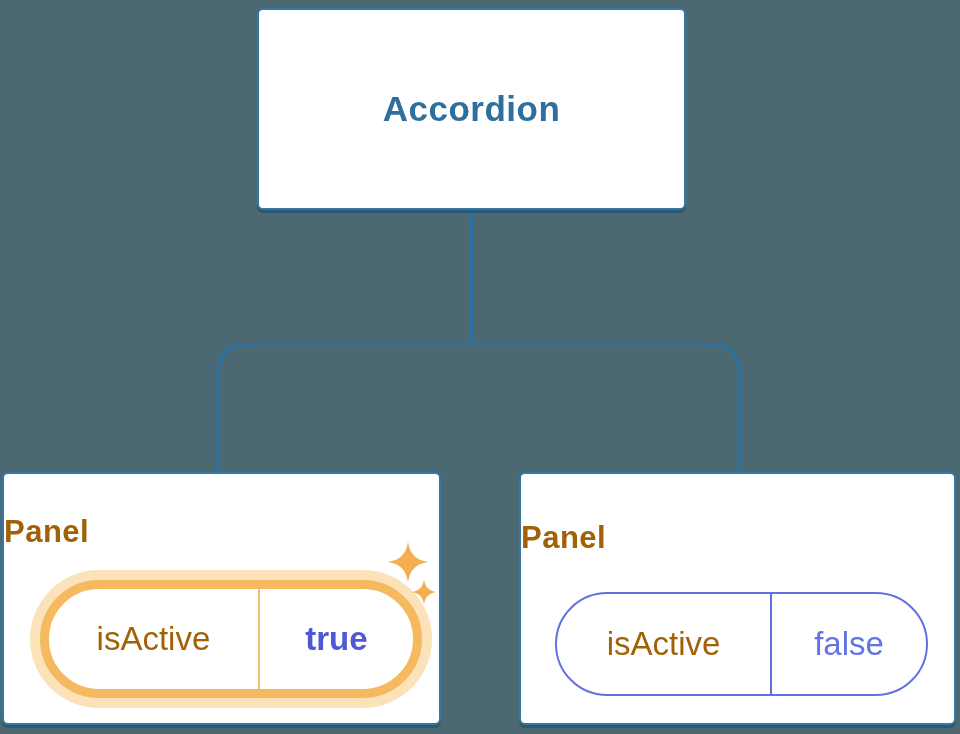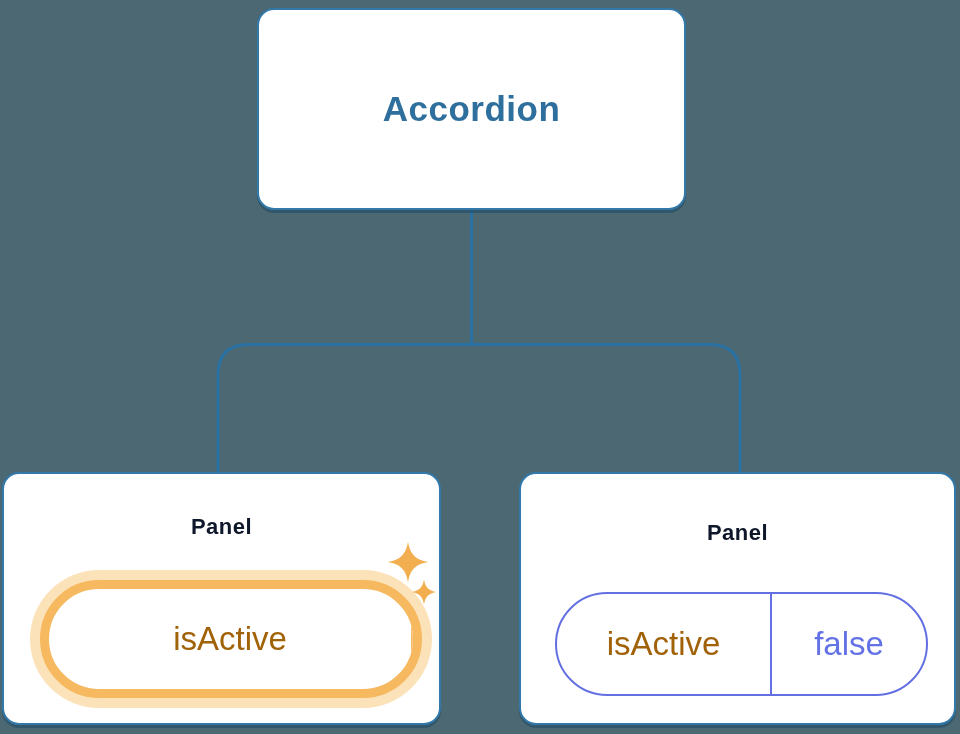--- a/index.html
+++ b/index.html
@@ -18,21 +18,21 @@
   .connectors {
     position: absolute;
     left: 0; top: 0;
     width: 960px; height: 734px;
     z-index: 0;
   }
   .node {
     position: absolute;
     background: #ffffff;
     border: 2.5px solid #3279A9;
-    border-radius: 17px;
+    border-radius: 6px;
     box-shadow: 0 3px 0 rgba(21, 66, 98, 0.45);
     box-sizing: border-box;
     z-index: 1;
   }
   .node-root {
     left: 257px; top: 8px;
     width: 429px; height: 202px;
     display: flex;
     align-items: center;
     justify-content: center;
@@ -41,24 +41,24 @@
     font-size: 35px;
     font-weight: 600;
     color: #2E6F9E;
     letter-spacing: 0.5px;
   }
   .node-panel-left  { left: 2px;   top: 472px; width: 439px; height: 253px; }
   .node-panel-right { left: 519px; top: 472px; width: 437px; height: 253px; }
   .panel-title {
     position: absolute;
     left: 0; right: 0;
-    text-align: center;
-    font-size: 22px;
+    text-align: left;
+    font-size: 31px;
     font-weight: 600;
-    color: #0f172a;
+    color: #a16207;
     letter-spacing: 0.5px;
   }
   .panel-title-left  { top: 40px; }
   .panel-title-right { top: 46px; }
 
   
   .pill-halo {
     position: absolute;
     left: 26px; top: 96px;
     width: 402px; height: 138px;
@@ -143,20 +143,23 @@
 
   <div class="node node-panel-left">
     <div class="panel-title panel-title-left">Panel</div>
 
     <div class="pill-halo">
       <div class="pill-active">
         <div class="pill-cell cell-name">
           <span class="state-name">isActive</span>
         </div>
         <div class="pill-divider-orange"></div>
+        <div class="pill-cell cell-value">
+          <span class="state-value-bold">true</span>
+        </div>
       </div>
     </div>
 
     <svg class="sparkle sparkle-large" viewBox="0 0 100 100" xmlns="http://www.w3.org/2000/svg">
       <path d="M50 2 C55 32 68 45 98 50 C68 55 55 68 50 98 C45 68 32 55 2 50 C32 45 45 32 50 2 Z" fill="#F3AE4F"></path>
     </svg>
     <svg class="sparkle sparkle-small" viewBox="0 0 100 100" xmlns="http://www.w3.org/2000/svg">
       <path d="M50 2 C55 32 68 45 98 50 C68 55 55 68 50 98 C45 68 32 55 2 50 C32 45 45 32 50 2 Z" fill="#F3AE4F"></path>
     </svg>
   </div>

